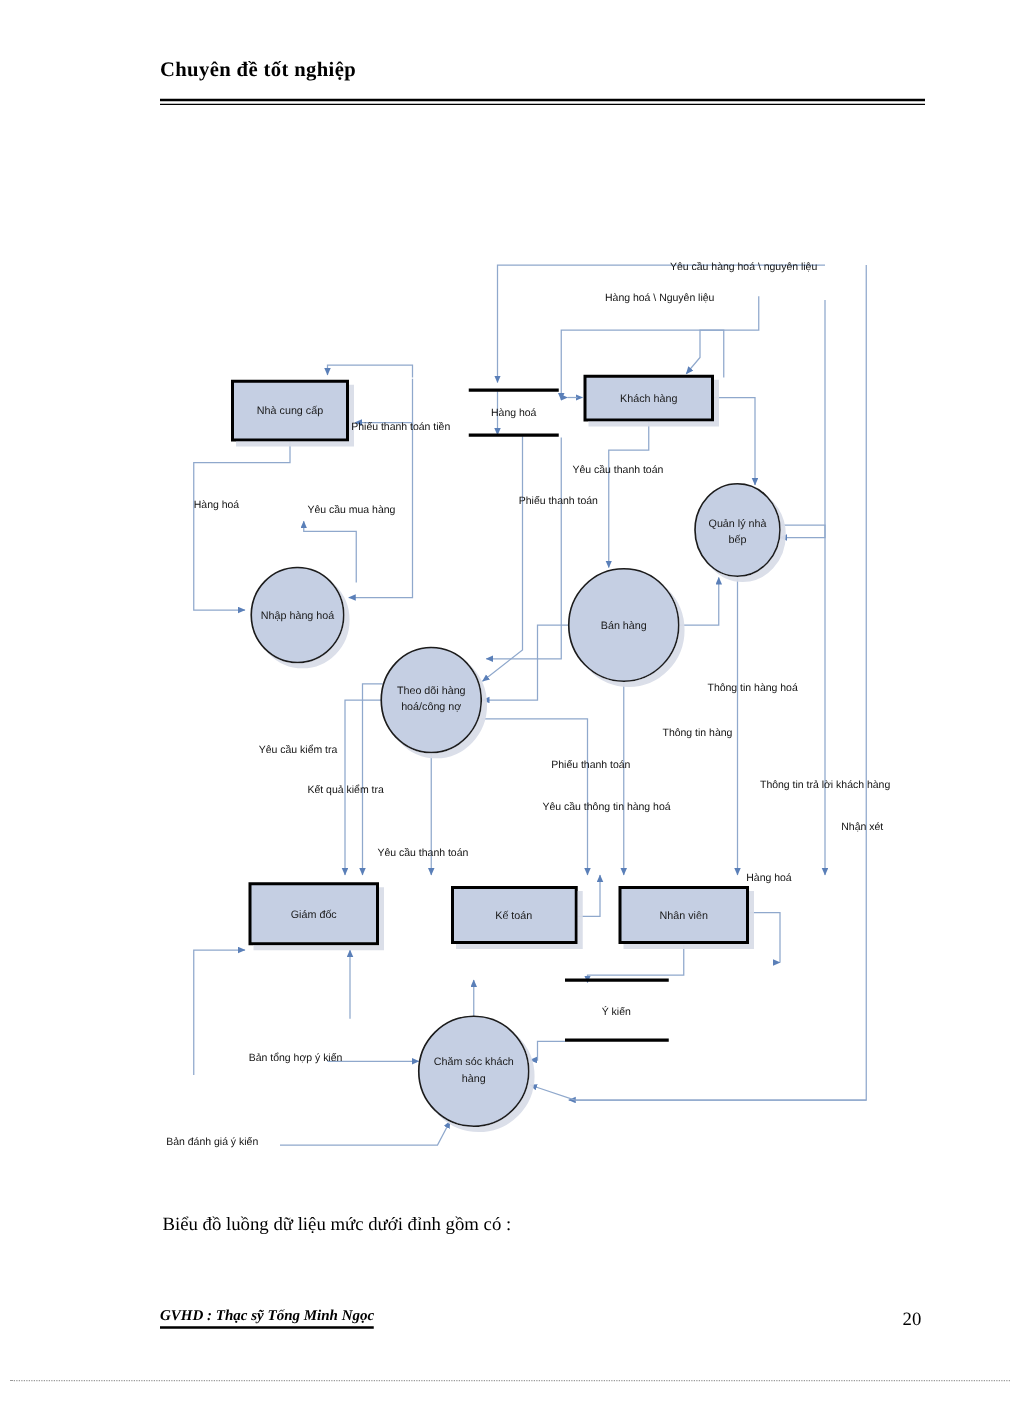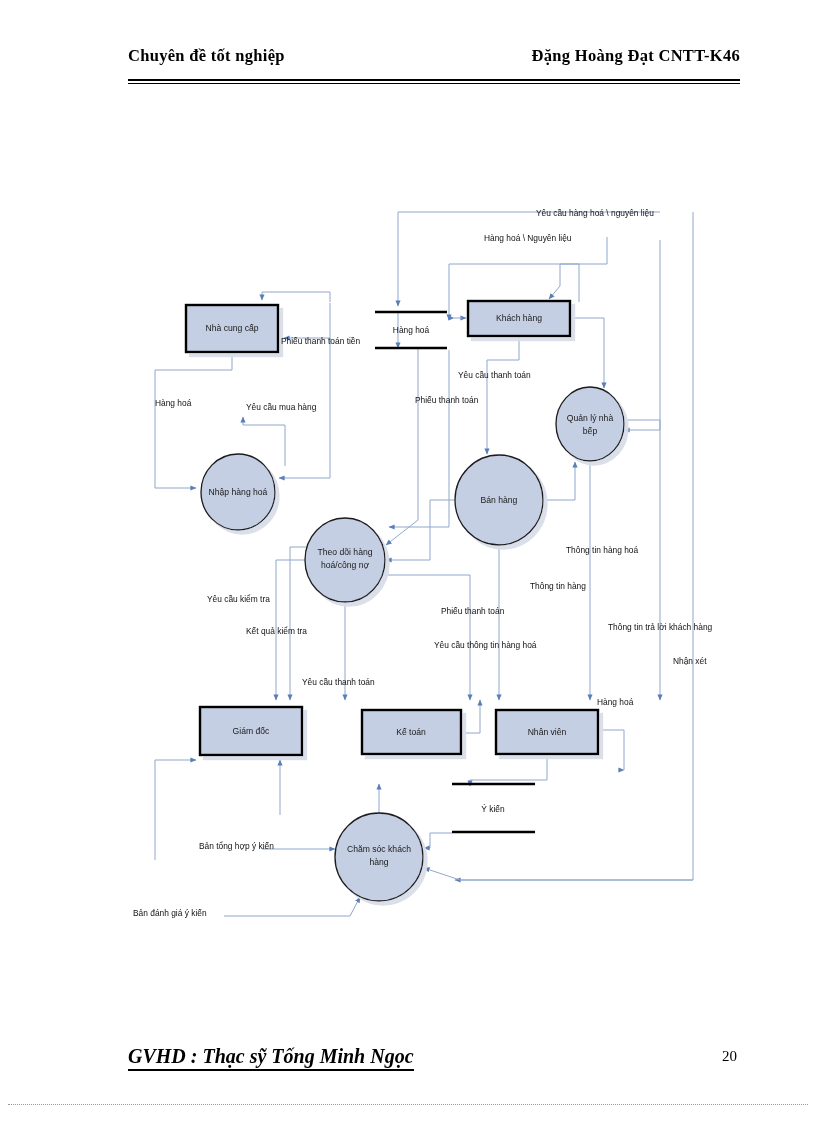--- a/index.html
+++ b/index.html
@@ -11,21 +11,21 @@
   .hdr-left{position:absolute;left:0;top:0;font-family:"Liberation Serif",serif;font-size:16.5px;
             font-weight:bold;color:#000;letter-spacing:.3px;white-space:nowrap;}
   .hdr-right{position:absolute;right:0;top:0;font-family:"Liberation Serif",serif;font-size:16.5px;
             font-weight:bold;color:#000;letter-spacing:.3px;white-space:nowrap;}
   .hdr-rule1{position:absolute;left:128px;top:79px;width:612px;height:2px;background:#000;}
   .hdr-rule2{position:absolute;left:128px;top:83px;width:612px;height:1px;background:#000;}
 
   
   .caption{position:absolute;left:130px;top:972px;font-family:"Liberation Serif",serif;
            font-size:15px;color:#000;white-space:nowrap;}
-  .gvhd{position:absolute;left:128px;top:1045px;font-family:"Liberation Serif",serif;font-size:20px;
+  .gvhd{position:absolute;left:128px;top:1045px;font-family:"Liberation Serif",serif;font-size:12px;
         font-weight:bold;font-style:italic;color:#000;white-space:nowrap;
         border-bottom:2px solid #000;padding-bottom:1px;}
   .pageno{position:absolute;left:722px;top:1048px;font-family:"Liberation Serif",serif;font-size:15px;color:#000;text-align:right;}
   .botrule{position:absolute;left:8px;top:1104px;width:800px;height:0;
            border-top:1px dotted #9a9a9a;}
 
   
   #dfd{position:absolute;left:0;top:0;width:816px;height:1123px;}
 
   
@@ -34,21 +34,20 @@
   .fl-txt{font-family:"Liberation Sans",sans-serif;font-size:8.4px;fill:#111;}
   .ds-txt{font-family:"Liberation Sans",sans-serif;font-size:8.4px;fill:#111;text-anchor:middle;}
 </style>
 </head>
 <body>
 
 <div class="page">
 
   <div class="hdr">
     <div class="hdr-left">Chuyên đề tốt nghiệp</div>
-    <div class="hdr-right">Đặng Hoàng Đạt CNTT-K46</div>
   </div>
   <div class="hdr-rule1"></div>
   <div class="hdr-rule2"></div>
 
   <svg id="dfd" viewBox="0 0 816 1123" xmlns="http://www.w3.org/2000/svg">
     <defs>
       <marker id="ah" markerWidth="7" markerHeight="7" refX="5.6" refY="2.6" orient="auto" markerUnits="userSpaceOnUse">
         <path d="M0,0 L6,2.6 L0,5.2 z" fill="#5a7fb8"></path>
       </marker>
       <filter id="shd" x="-30%" y="-30%" width="180%" height="180%">
@@ -188,17 +187,18 @@
       <text class="fl-txt" x="566" y="553">Thông tin hàng hoá</text>
       <text class="fl-txt" x="530" y="589">Thông tin hàng</text>
       <text class="fl-txt" x="608" y="630">Thông tin trả lời khách hàng</text>
       <text class="fl-txt" x="673" y="664">Nhận xét</text>
       <text class="fl-txt" x="597" y="705">Hàng hoá</text>
       <text class="fl-txt" x="199" y="849">Bản tổng hợp ý kiến</text>
       <text class="fl-txt" x="133" y="916">Bản đánh giá ý kiến</text>
     </g>
   </svg>
 
+  <div class="caption">Biểu đồ luồng dữ liệu mức dưới đỉnh gồm có :</div>
   <div class="gvhd">GVHD : Thạc sỹ Tống Minh Ngọc</div>
   <div class="pageno">20</div>
   <div class="botrule"></div>
 
 </div>
 
 </body></html>

